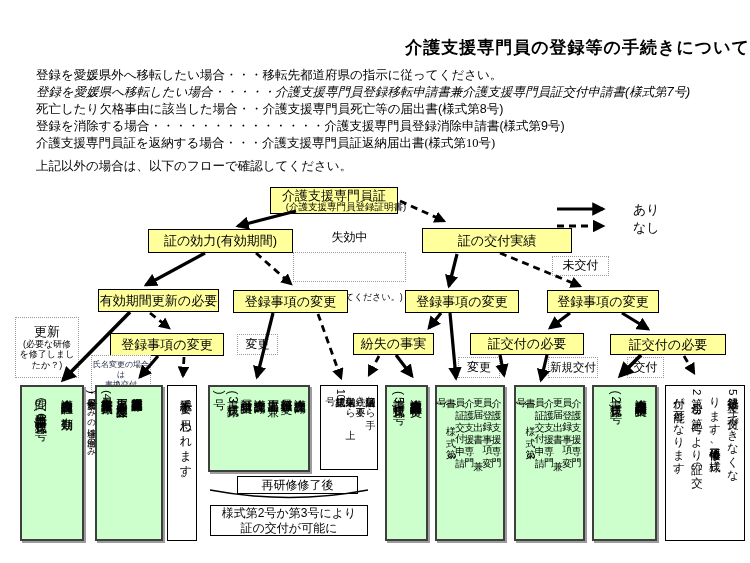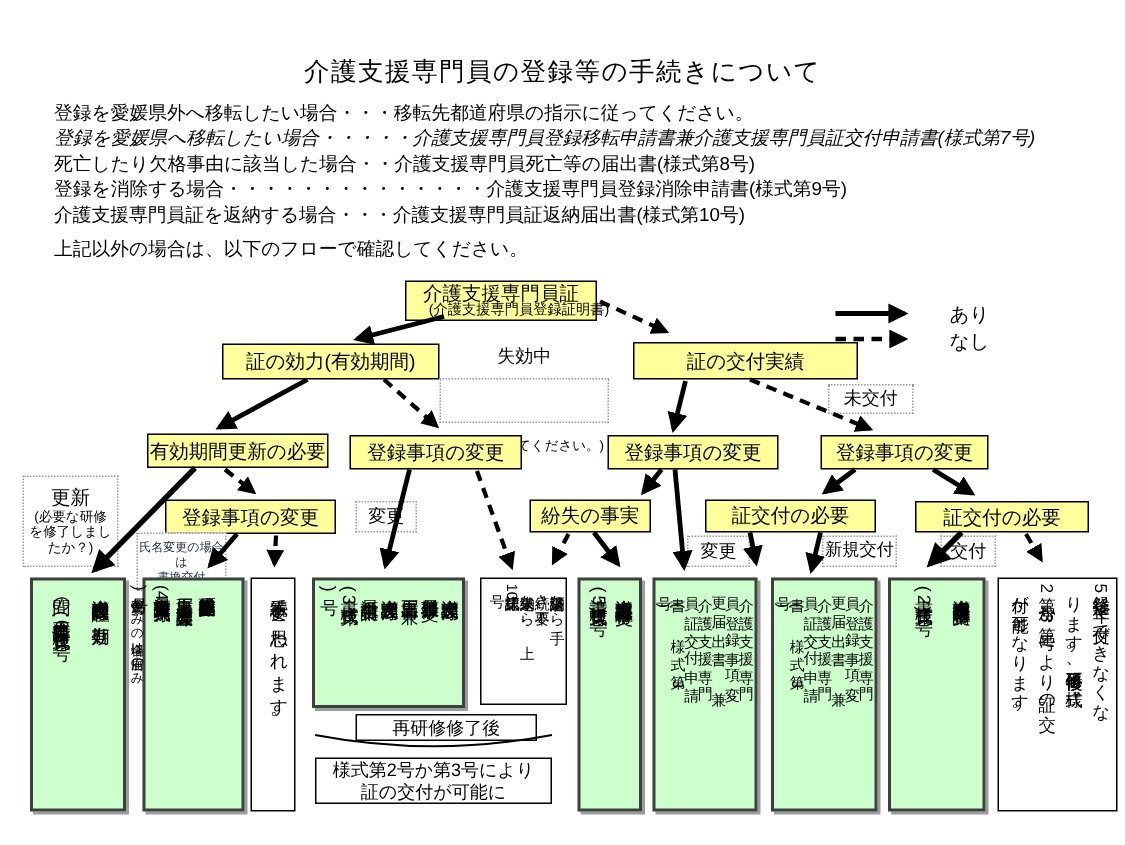--- a/index.html
+++ b/index.html
@@ -27,33 +27,33 @@
     position:absolute; writing-mode:vertical-rl; text-orientation:mixed;
     background:#ccffcc; border:2px solid #3f3f3f; box-shadow:2px 2px 0 #9c9c9c;
     padding:3px 2px; font-size:12px; line-height:17px; letter-spacing:0.5px;
     white-space:pre-line; z-index:2;
   }
   .vbox.white { background:#fff; border:1px solid #000; box-shadow:none; }
   .cert-sub { font-size:9.5px;margin-left:24px; }
   .cert-main { font-size:13px; }
   .expired-main { font-size:12px; }
   #arrows { position:absolute; left:0; top:0; z-index:3; pointer-events:none; }
-  #title { top:36px; left:0; width:750px; text-align:center; font-size:17px; font-weight:normal; letter-spacing:1px; }
+  #title { top:36px; left:0; width:750px; text-align:right; font-size:17px; font-weight:bold; letter-spacing:1px; }
   .introline { left:36px; font-size:12.5px; white-space:pre;text-align:right; }
   .legend-label { font-size:13px; }
 </style>
 </head>
 <body>
 
 <div class="abs" id="title">介護支援専門員の登録等の手続きについて</div>
 <div class="abs introline" style="top:67px;">登録を愛媛県外へ移転したい場合・・・移転先都道府県の指示に従ってください。</div>
 <div class="abs introline" style="top:84px;font-style:italic;">登録を愛媛県へ移転したい場合・・・・・介護支援専門員登録移転申請書兼介護支援専門員証交付申請書(様式第7号)</div>
 <div class="abs introline" style="top:101px;">死亡したり欠格事由に該当した場合・・介護支援専門員死亡等の届出書(様式第8号)</div>
 <div class="abs introline" style="top:118px;">登録を消除する場合・・・・・・・・・・・・・・介護支援専門員登録消除申請書(様式第9号)</div>
-<div class="abs introline" style="top:135px;">介護支援専門員証を返納する場合・・・介護支援専門員証返納届出書(様式第10号)</div>
+<div class="abs introline" style="top:135px;font-family:Liberation Serif, serif;">介護支援専門員証を返納する場合・・・介護支援専門員証返納届出書(様式第10号)</div>
 <div class="abs introline" style="top:158px;">上記以外の場合は、以下のフローで確認してください。</div>
 
 <div class="abs legend-label" style="left:633px;top:201px;">あり</div>
 <div class="abs legend-label" style="left:633px;top:219px;">なし</div>
 
 <div class="ybox" style="left:270px;top:187px;width:128px;height:27px;flex-direction:column;line-height:1.05;">
   <span class="cert-main">介護支援専門員証</span>
   <span class="cert-sub">(介護支援専門員登録証明書)</span>
 </div>
 <div class="ybox" style="left:148px;top:229px;width:145px;height:24px;">証の効力(有効期間)</div>

